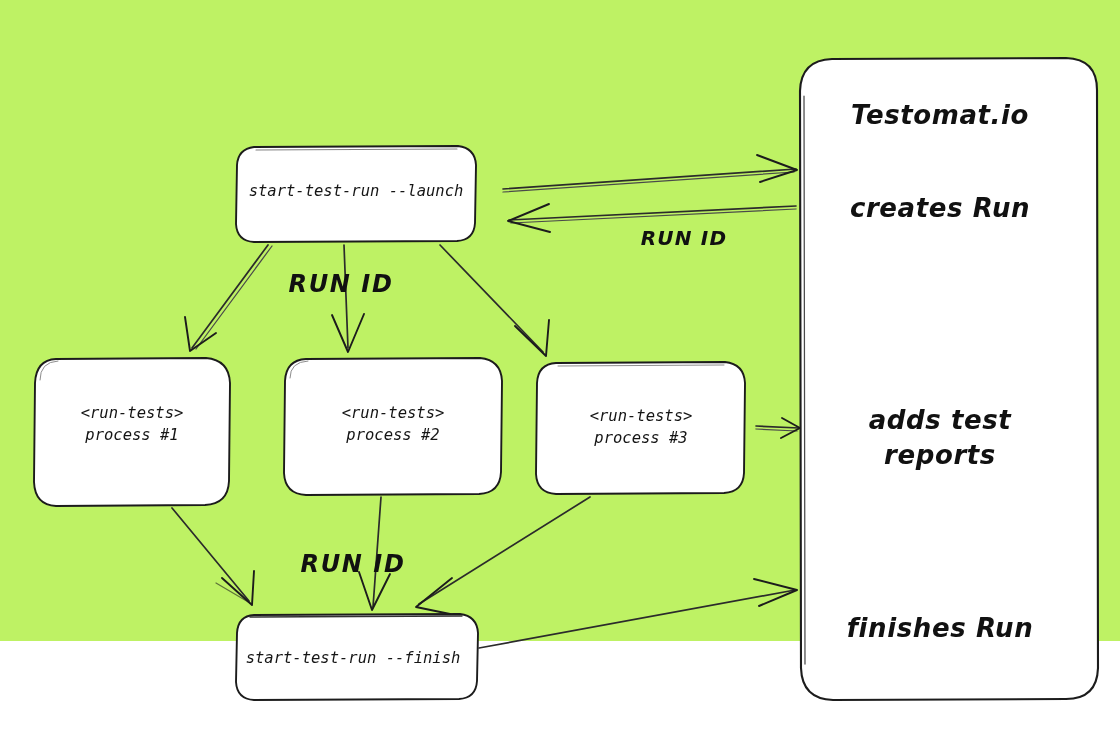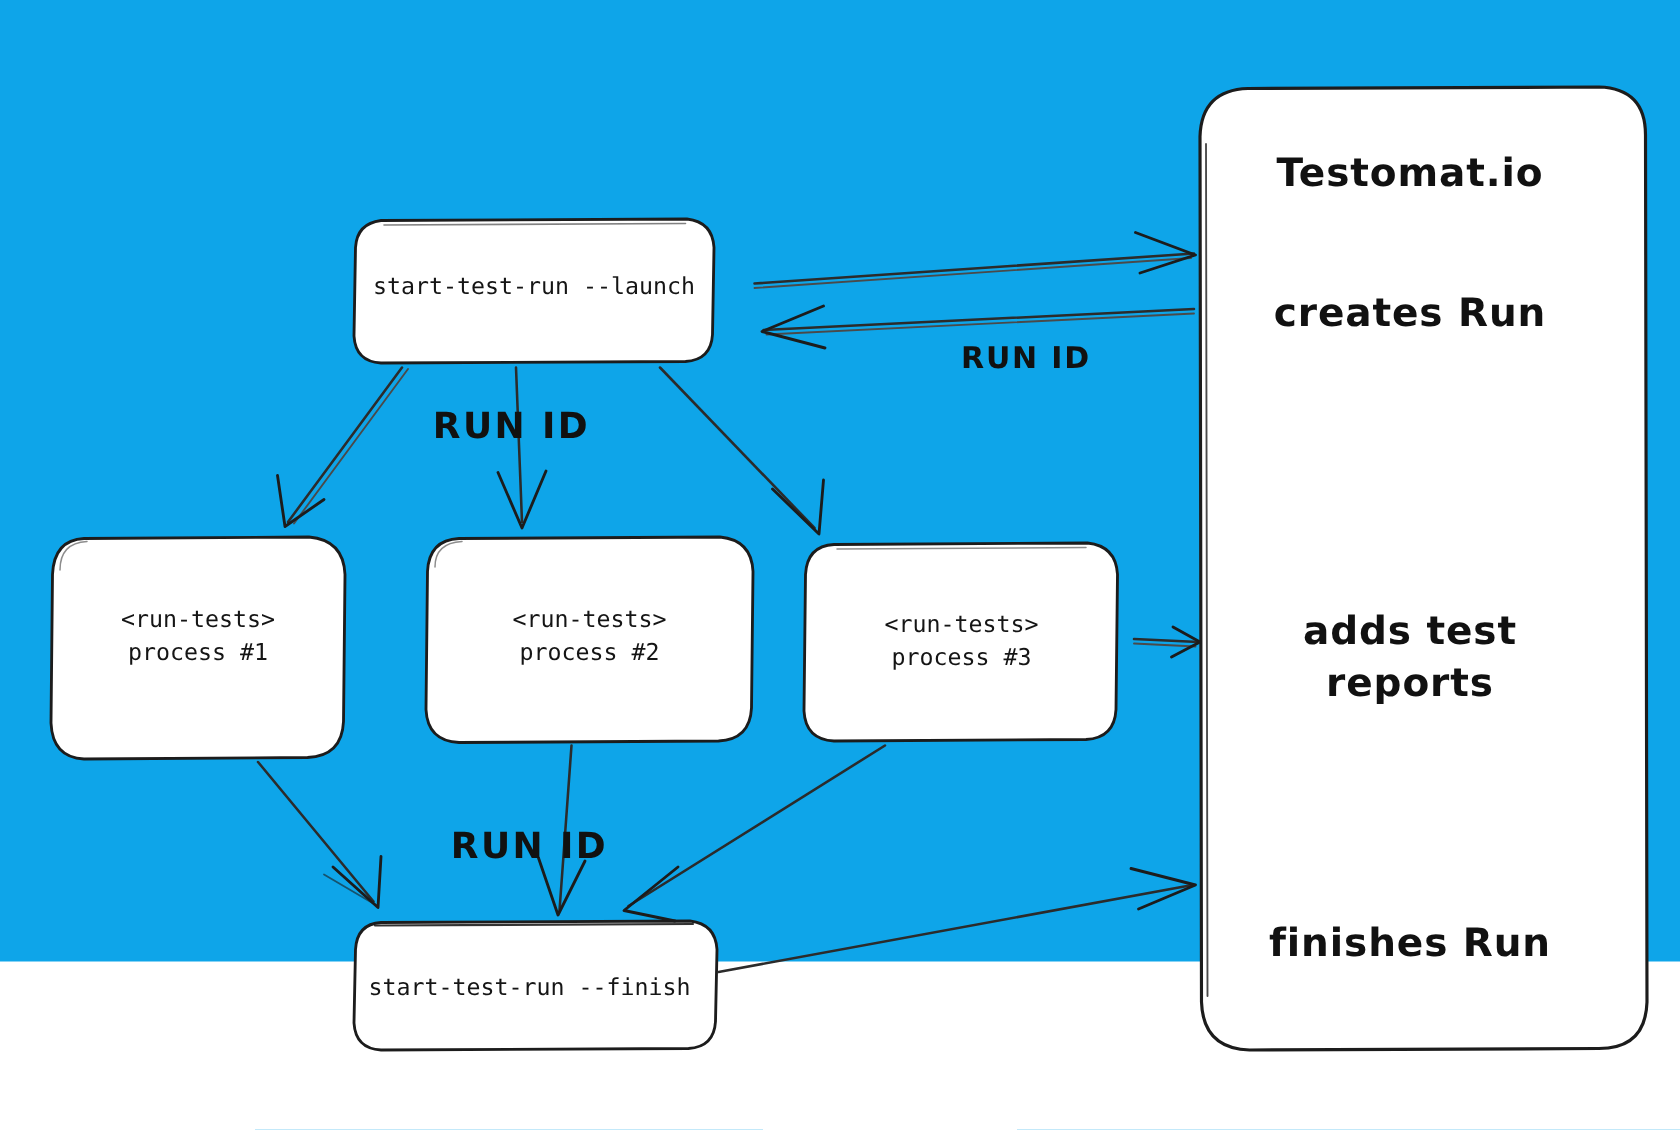--- a/index.html
+++ b/index.html
@@ -10,21 +10,22 @@
   body {
     width: 1120px;
     height: 753px;
     font-family: "Liberation Sans", sans-serif;
     overflow: hidden;
   }
   #diagram-root {
     position: relative;
     width: 1120px;
     height: 641px;
-    background: #0ea5e9;
+    background: #bef264;
+    font-style: italic;
   }
   svg#diagram-svg {
     position: absolute;
     top: 0;
     left: 0;
     width: 1120px;
     height: 753px;
     display: block;
   }
   .node-shape {

